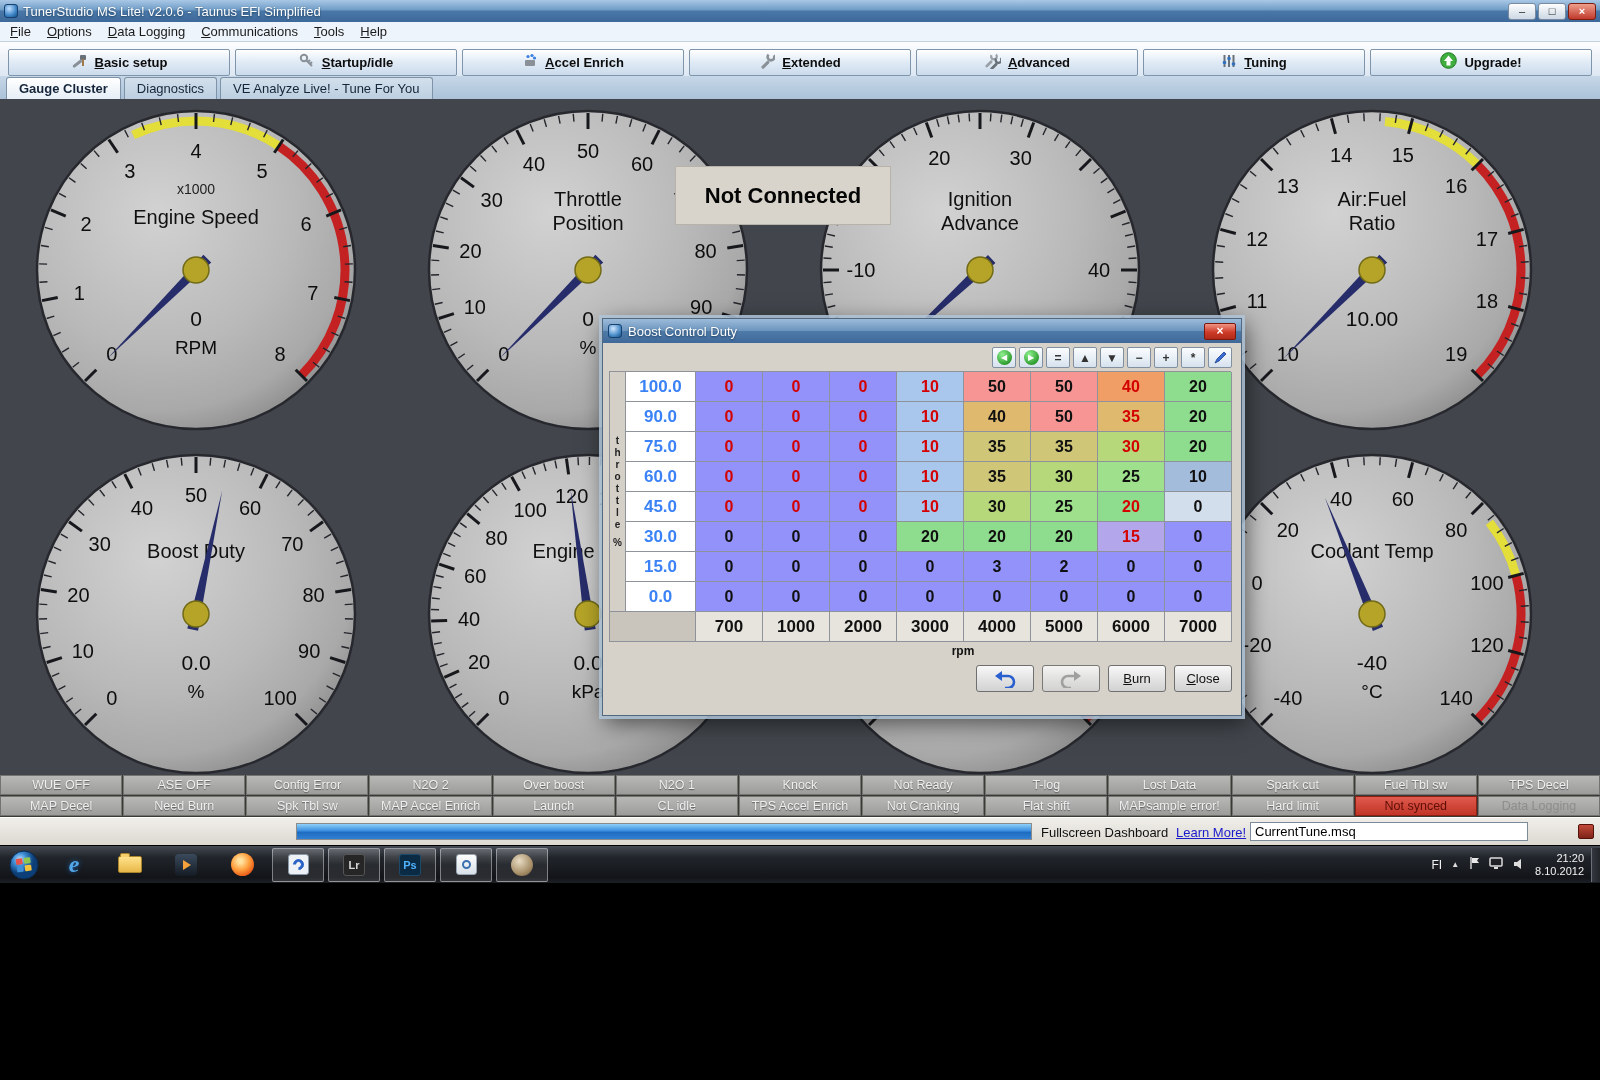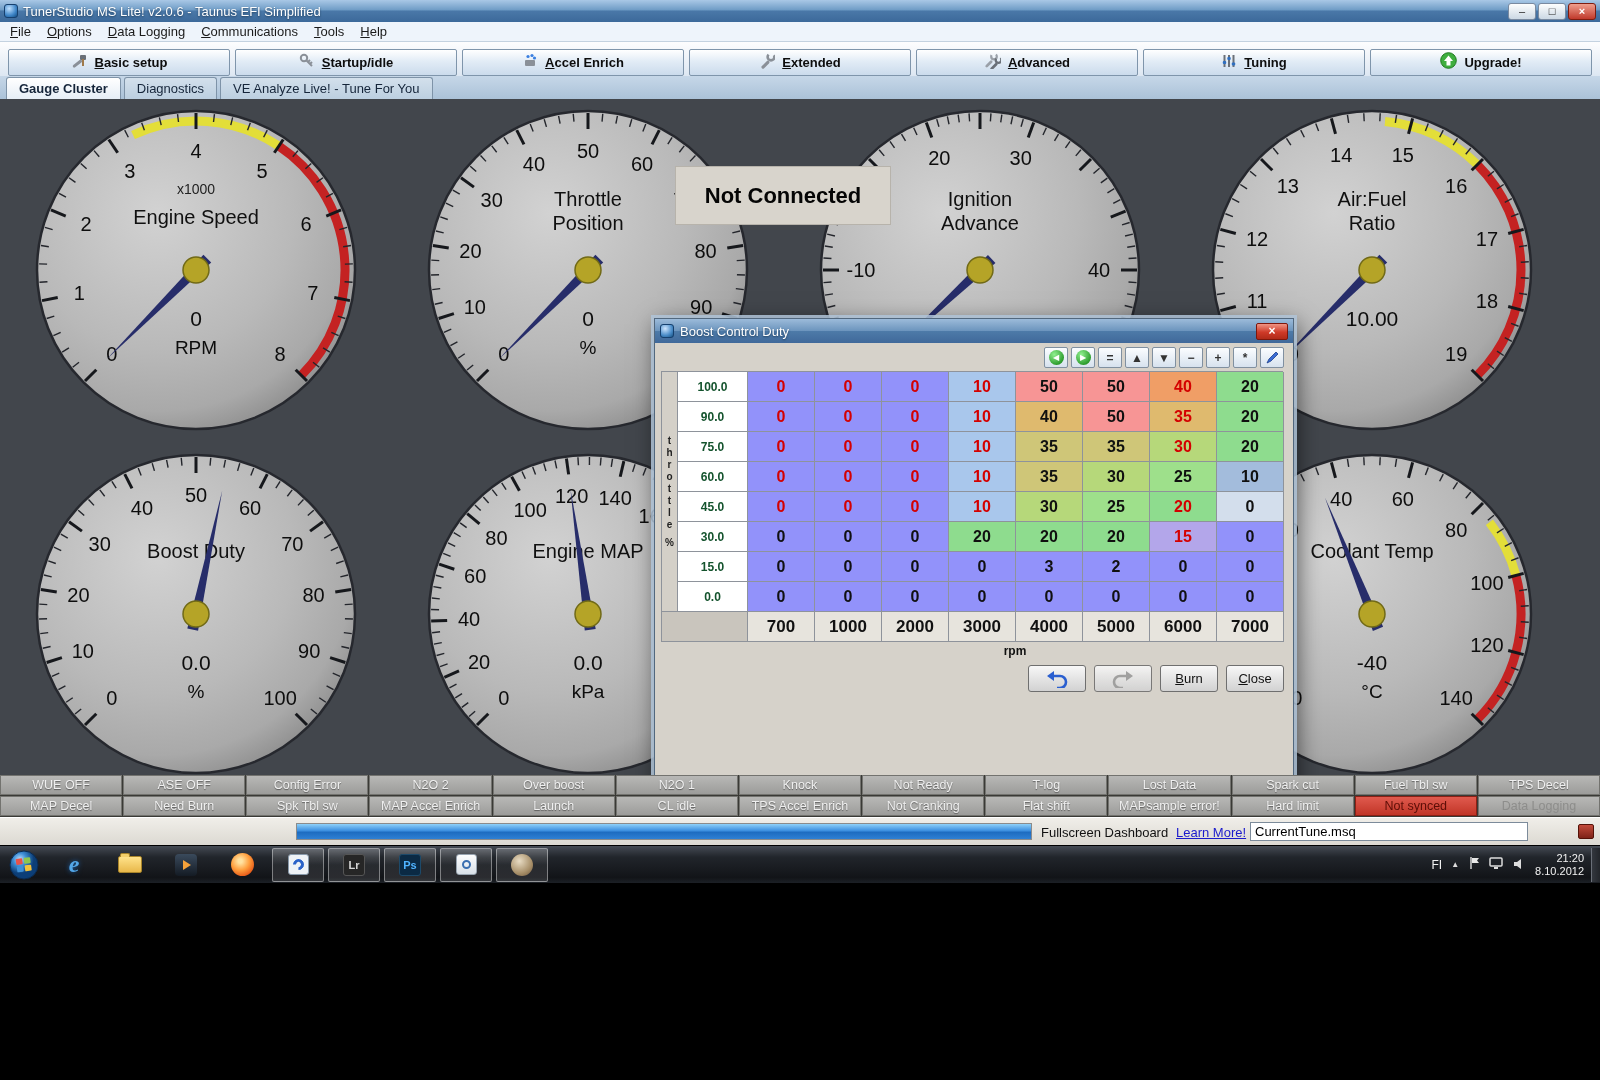--- a/index.html
+++ b/index.html
@@ -43,21 +43,21 @@
   .gtitle{font-size:20px;fill:#101010}
   .gsub{font-size:14px;fill:#222}
   .gvalue{font-size:21px;fill:#0d0d0d}
   .gunit{font-size:19px;fill:#0d0d0d}
 
   .not-connected{position:absolute;left:675px;top:67px;width:216px;height:59px;z-index:6;
     background:#d8d4cc;border:1px solid #b7b3ab;display:flex;align-items:center;justify-content:center;
     font-size:22px;font-weight:bold;color:#050505}
 
   
-  .dialog{position:absolute;left:654px;top:219px;width:640px;height:496px;z-index:20;
+  .dialog{position:absolute;left:602px;top:219px;width:640px;height:398px;z-index:20;
     background:#d6d2ca;border:1px solid #52687e;
     box-shadow:0 0 0 3px rgba(176,196,216,.85),3px 6px 22px rgba(0,0,0,.6)}
   .dlg-titlebar{height:24px;display:flex;align-items:center;gap:6px;padding:0 5px;
     background:linear-gradient(180deg,#9cbbda 0%,#6b94bd 50%,#4d7aa8 52%,#40699a 100%)}
   .dlg-icon{width:14px;height:14px;border-radius:3px;border:1px solid #16406e;
     background:radial-gradient(circle at 35% 30%,#cfe6ff,#4a8cc8 60%,#16507f)}
   .dlg-title{color:#fff;font-size:13px;text-shadow:0 1px 2px #23405e}
   .dlg-close{margin-left:auto;width:32px;height:17px;border:1px solid #7e170c;border-radius:2px;
     background:linear-gradient(#ef9484,#cf3a28 55%,#b02a18);color:#fff;font-size:12px;font-weight:bold;line-height:1}
   .dlg-toolbar{display:flex;justify-content:flex-end;gap:3px;padding:4px 9px 3px}
@@ -65,21 +65,21 @@
     border:1px solid #8090a0;border-radius:2px;background:linear-gradient(#fbfdff,#d7e2ee)}
   .dglyph{font-size:12px;font-weight:bold;color:#333;line-height:1}
   .gnav{display:inline-flex;width:15px;height:15px;border-radius:50%;align-items:center;justify-content:center;
     background:radial-gradient(circle at 35% 30%,#90f090,#2f9e2f 70%,#1c6e1c);color:#fff;font-size:8px}
 
   #boostTable{display:grid;grid-auto-rows:30px;width:622px;margin-left:6px;background:#fff;
     border-top:1px solid #8e939b;border-left:1px solid #8e939b}
   .cellb{border-right:1px solid #8e939b;border-bottom:1px solid #8e939b;
     display:flex;align-items:center;justify-content:center}
   .cell{font-weight:bold;font-size:16px}
-  .rhdr{background:#fff;font-weight:bold;font-size:12px;color:#14532d}
+  .rhdr{background:#fff;font-weight:bold;font-size:17px;color:#3b82f6}
   .chdr{background:#e7e4dd;font-weight:bold;font-size:17px;color:#111}
   .corner{background:#c9c5bd}
   .axcell{background:#d4d0c8;display:flex;flex-direction:column;align-items:center;justify-content:center;
     gap:1px;font-size:10px;font-weight:bold;color:#222}
   .axunit{margin-top:6px}
   .rpm{width:622px;margin-left:6px;padding-left:86px;text-align:center;
     font-size:12px;font-weight:bold;color:#111;margin-top:2px}
   .dlg-buttons{display:flex;justify-content:flex-end;gap:8px;padding:7px 9px 0}
   .dlgbtn{height:27px;min-width:58px;border:1px solid #6f6f6f;border-radius:3px;font-size:13px;color:#111;
     background:linear-gradient(#f8f8f8,#e4e4e4 50%,#d2d2d2);display:flex;align-items:center;justify-content:center}

